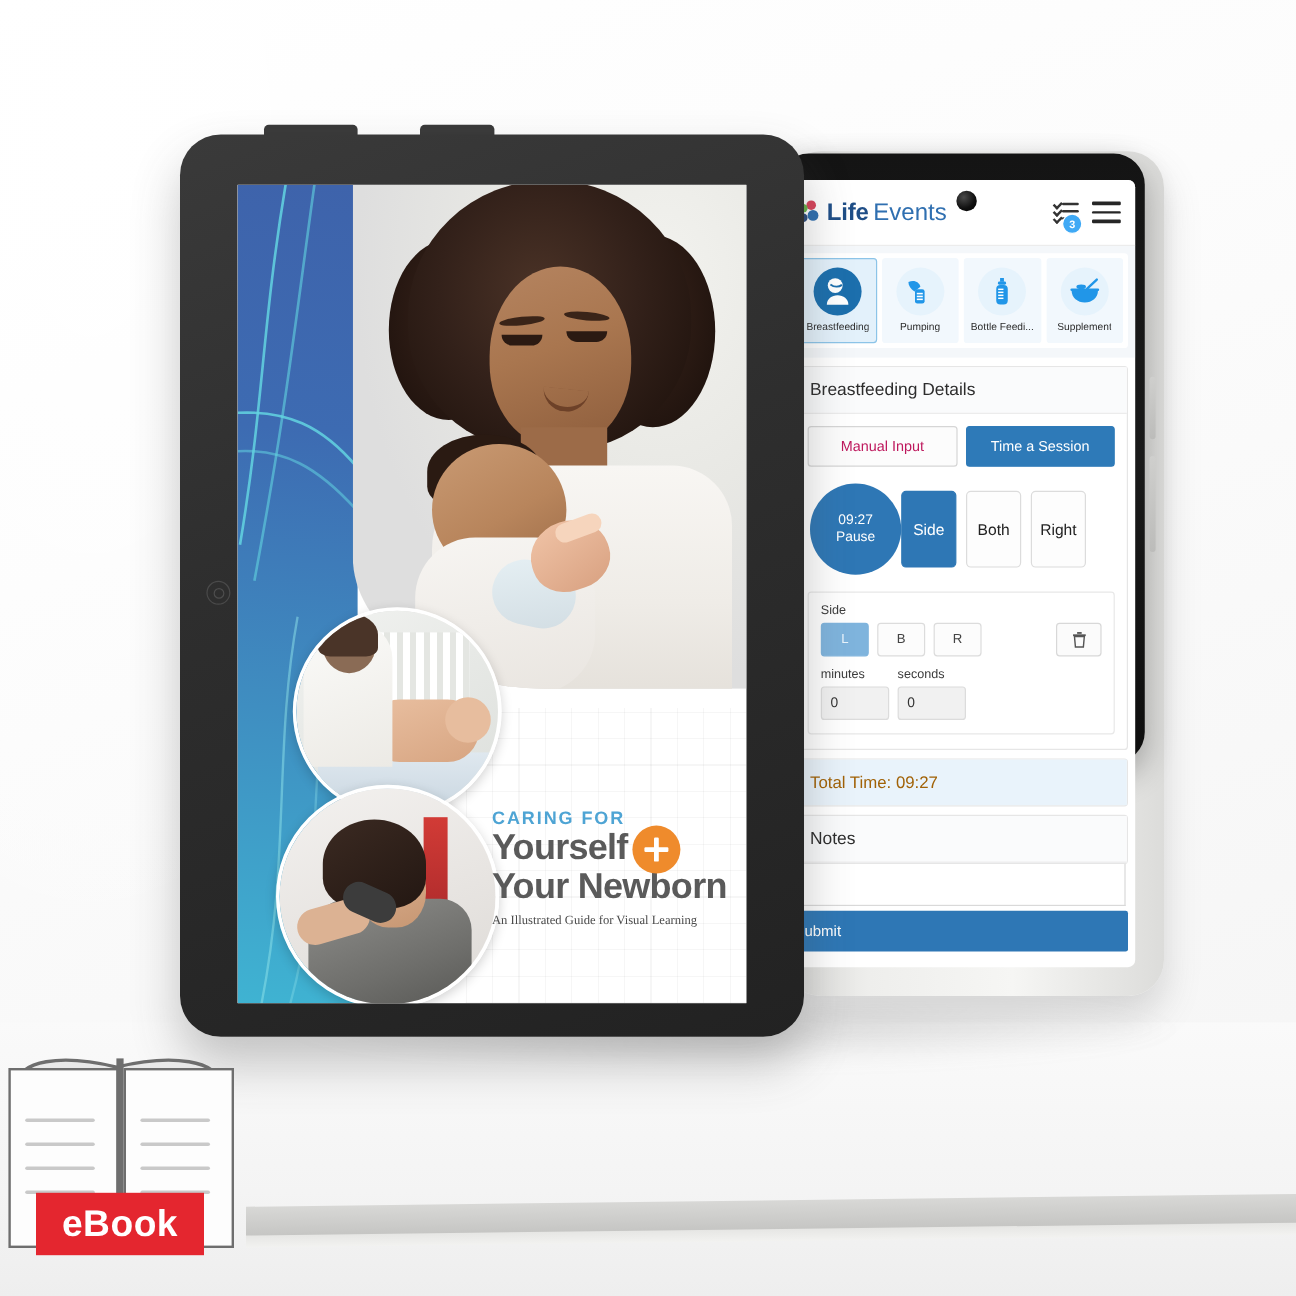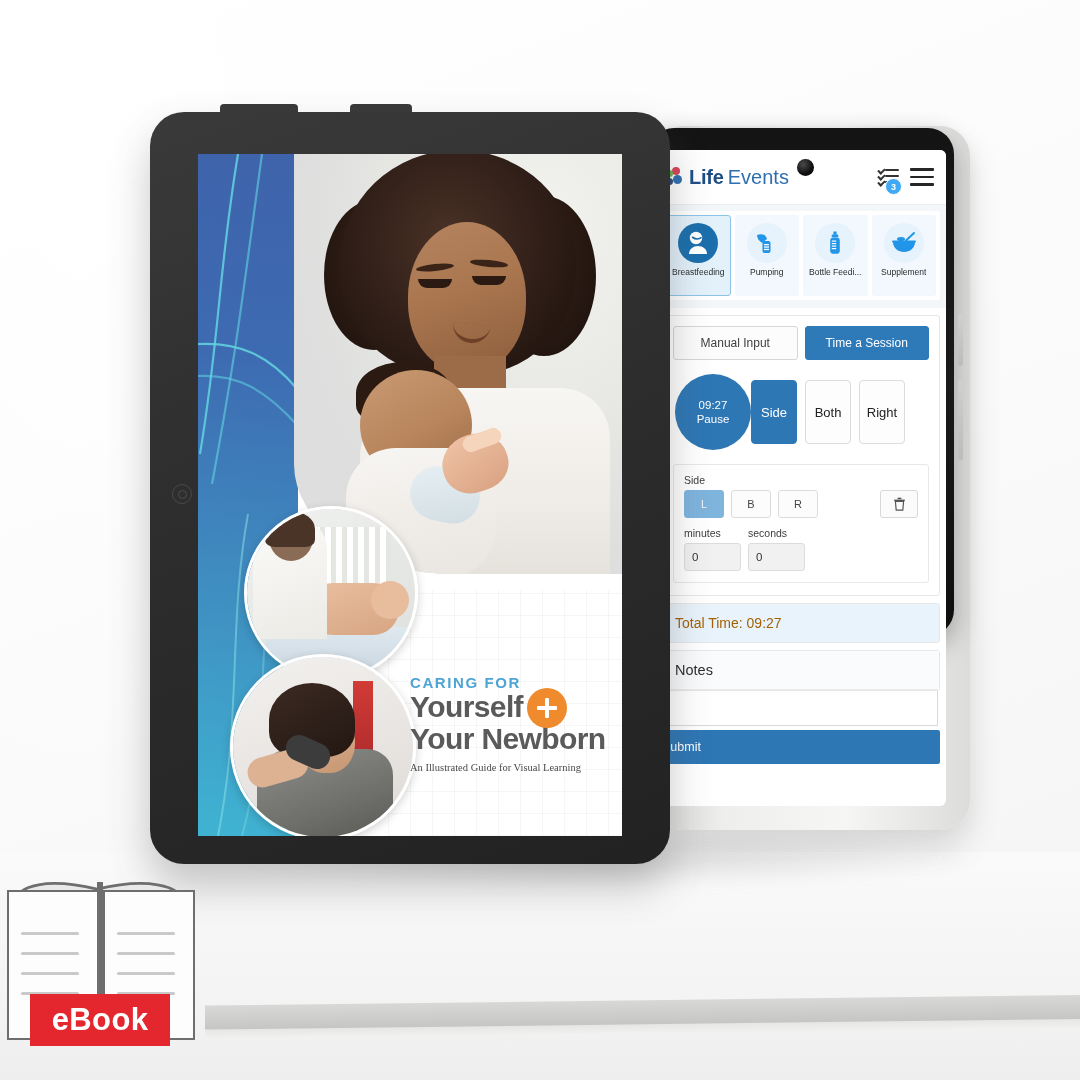--- a/index.html
+++ b/index.html
@@ -64,36 +64,36 @@
   .badge3{position:absolute;left:7px;top:10px;width:15px;height:15px;border-radius:50%;
     background:#3fa9f5;color:#fff;font-size:9px;font-weight:bold;display:flex;align-items:center;
     justify-content:center;border:1.5px solid #fff;}
   .burger{width:24px;height:18px;display:flex;flex-direction:column;justify-content:space-between;}
   .burger span{display:block;height:2.6px;background:#262626;border-radius:1px;}
 
   
   .tab-zone{background:#f4f7fa;padding:6px 6px 8px 6px;}
   .tabs{display:flex;gap:4px;background:#ffffff;padding:4px;border-radius:3px;}
   .tab{flex:1;display:flex;flex-direction:column;align-items:center;gap:4px;
-    padding:7px 2px 18px 2px;background:#f2f8fd;border:1px solid transparent;border-radius:3px;}
+    padding:7px 2px 8px 2px;background:#f2f8fd;border:1px solid transparent;border-radius:3px;}
   .tab.active{background:#e3f1fb;border-color:#8cc4e8;}
   .tab-ico{width:40px;height:40px;border-radius:50%;background:#e6f3fc;
     display:flex;align-items:center;justify-content:center;}
   .tab.active .tab-ico{background:#1c6fad;}
   .tab-lbl{font-size:8.5px;color:#2b2b2b;white-space:nowrap;overflow:hidden;max-width:64px;
     text-overflow:ellipsis;text-align:center;}
 
   
   .card{background:#fff;margin:7px 6px 0 6px;border:1px solid #e6e6e6;border-radius:3px;}
   .card-head{padding:11px 12px;font-size:14.5px;color:#2d2d2d;background:#fafbfc;
     border-bottom:1px solid #ececec;}
   .card-body{padding:10px 10px 12px 10px;}
   .seg{display:flex;gap:7px;}
   .seg-btn{flex:1;text-align:center;padding:9px 4px;font-size:12px;border-radius:3px;
-    border:1px solid #d6d6d6;background:#fcfcfc;color:#404040;}
+    border:1px solid #d6d6d6;background:#fcfcfc;color:#be185d;}
   .seg-btn.on{background:#2e7ab8;border-color:#2e7ab8;color:#fff;}
 
   .timer-row{display:flex;align-items:center;padding:14px 2px 10px 2px;}
   .timer-circle{width:76px;height:76px;border-radius:50%;background:#2e77b5;color:#fff;
     display:flex;flex-direction:column;align-items:center;justify-content:center;gap:2px;
     font-size:11.5px;flex:0 0 auto;}
   .side-btns{display:flex;gap:8px;}
   .side-btn{width:44px;height:62px;border:1px solid #dcdcdc;border-radius:4px;background:#fdfdfd;
     display:flex;align-items:center;justify-content:center;font-size:13px;color:#222;}
   .side-btn.on{background:#2e77b5;border-color:#2e77b5;color:#fff;}
@@ -327,20 +327,21 @@
                   <path d="M16 10.5 24 3" stroke="#2196e8" stroke-width="2" stroke-linecap="round"></path>
                   <ellipse cx="11" cy="9" rx="4" ry="2" fill="#2196e8"></ellipse>
                 </svg>
               </div>
               <span class="tab-lbl">Supplement</span>
             </div>
           </div>
         </div>
 
         <div class="card">
+          <div class="card-head">Breastfeeding Details</div>
           <div class="card-body">
             <div class="seg">
               <div class="seg-btn">Manual Input</div>
               <div class="seg-btn on">Time a Session</div>
             </div>
 
             <div class="timer-row">
               <div class="timer-circle">
                 <span>09:27</span>
                 <span>Pause</span>

